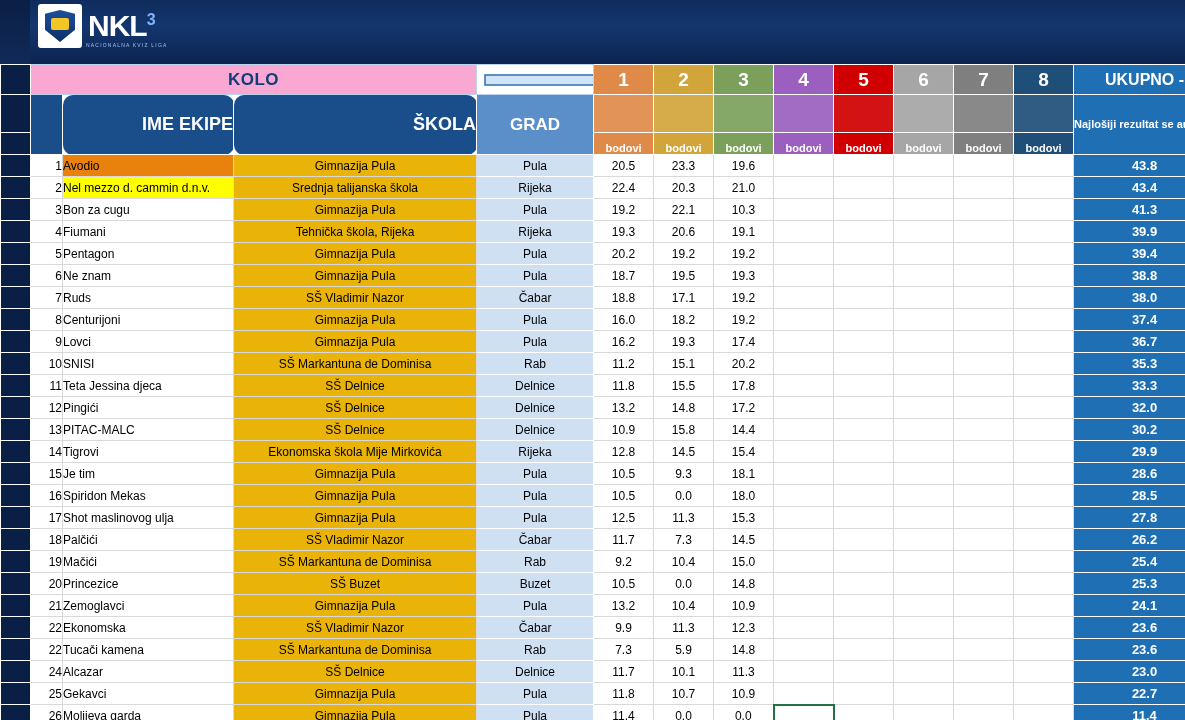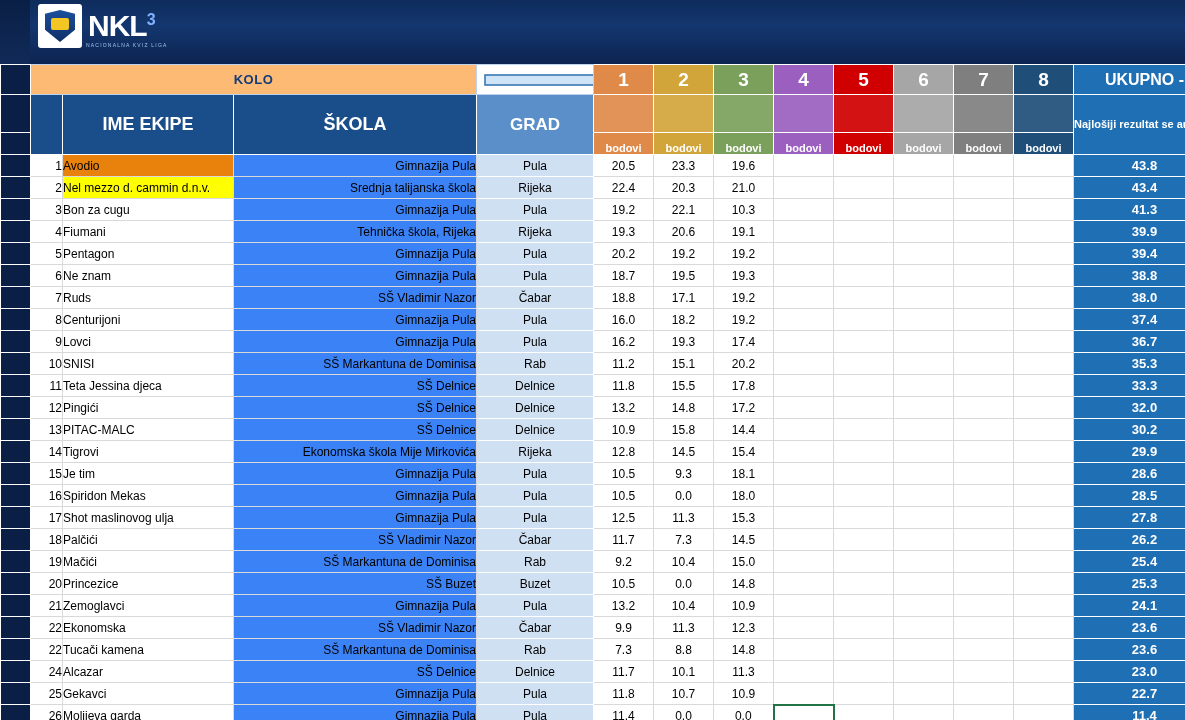--- a/index.html
+++ b/index.html
@@ -129,24 +129,24 @@
   col.c-round  { width: 60px; }
   col.c-total  { width: 142px; }
 
   .stripe-cell {
     background: #0a1f45;
     border: none;
   }
 
   
   .kolo-label {
-    background: #fdba74;
+    background: #f9a8d4;
     color: #123c7a;
     font-weight: bold;
-    font-size: 13px;
+    font-size: 17px;
     text-align: center;
     letter-spacing: 0.5px;
     border: 1px solid #bcd2ee !important;
   }
   .kolo-arrow-cell {
     background: #ffffff;
     border: 1px solid #bcd2ee !important;
     position: relative;
   }
   .arrow {
@@ -169,22 +169,23 @@
     font-size: 16px;
     text-align: center;
   }
 
   
   .hdr-main {
     background: #1a4e8a;
     color: #ffffff;
     font-weight: bold;
     font-size: 18px;
-    text-align: center;
+    text-align: right;
     vertical-align: middle;
+    border-radius: 10px;
   }
   .hdr-grad {
     background: #5b8fc9;
     color: #ffffff;
     font-weight: bold;
     font-size: 17px;
     text-align: center;
     vertical-align: middle;
   }
   .hdr-rank {
@@ -220,23 +221,23 @@
   td.team {
     text-align: left;
     padding-left: 4px;
     background: #ffffff;
     color: #000;
     border: 1px solid #d9d9d9 !important;
   }
   td.team.hl-orange { background: #e8820c; color: #000; font-weight: normal; }
   td.team.hl-yellow { background: #ffff00; color: #000; }
   td.school {
-    text-align: right;
+    text-align: center;
     padding-left: 4px;
-    background: #3b82f6;
+    background: #eab308;
     color: #000;
     border: 1px solid #d9d9d9 !important;
   }
   td.city {
     text-align: center;
     background: #cfe0f3;
     color: #000;
     border: 1px solid #ffffff !important;
   }
   td.score {
@@ -692,21 +693,21 @@
             <td class="score empty"></td>
             <td class="total">23.6</td>
           </tr>
           <tr>
             <td class="stripe-cell"></td>
             <td class="rank">22</td>
             <td class="team">Tucači kamena</td>
             <td class="school">SŠ Markantuna de Dominisa</td>
             <td class="city">Rab</td>
             <td class="score">7.3</td>
-            <td class="score">8.8</td>
+            <td class="score">5.9</td>
             <td class="score">14.8</td>
             <td class="score empty"></td>
             <td class="score empty"></td>
             <td class="score empty"></td>
             <td class="score empty"></td>
             <td class="score empty"></td>
             <td class="total">23.6</td>
           </tr>
           <tr>
             <td class="stripe-cell"></td>

